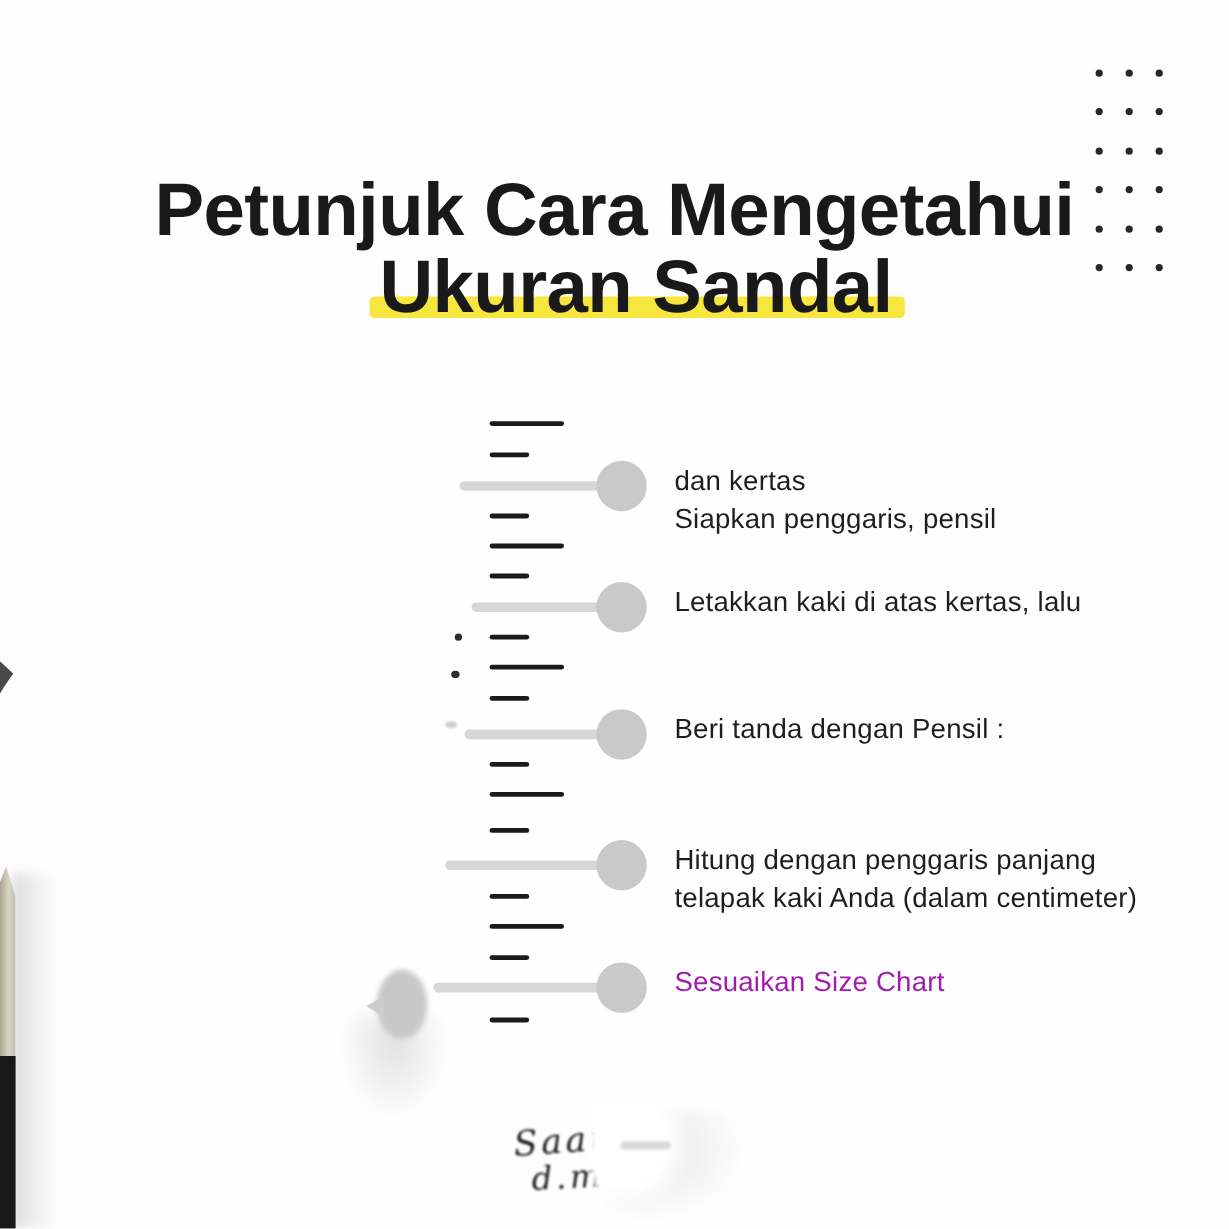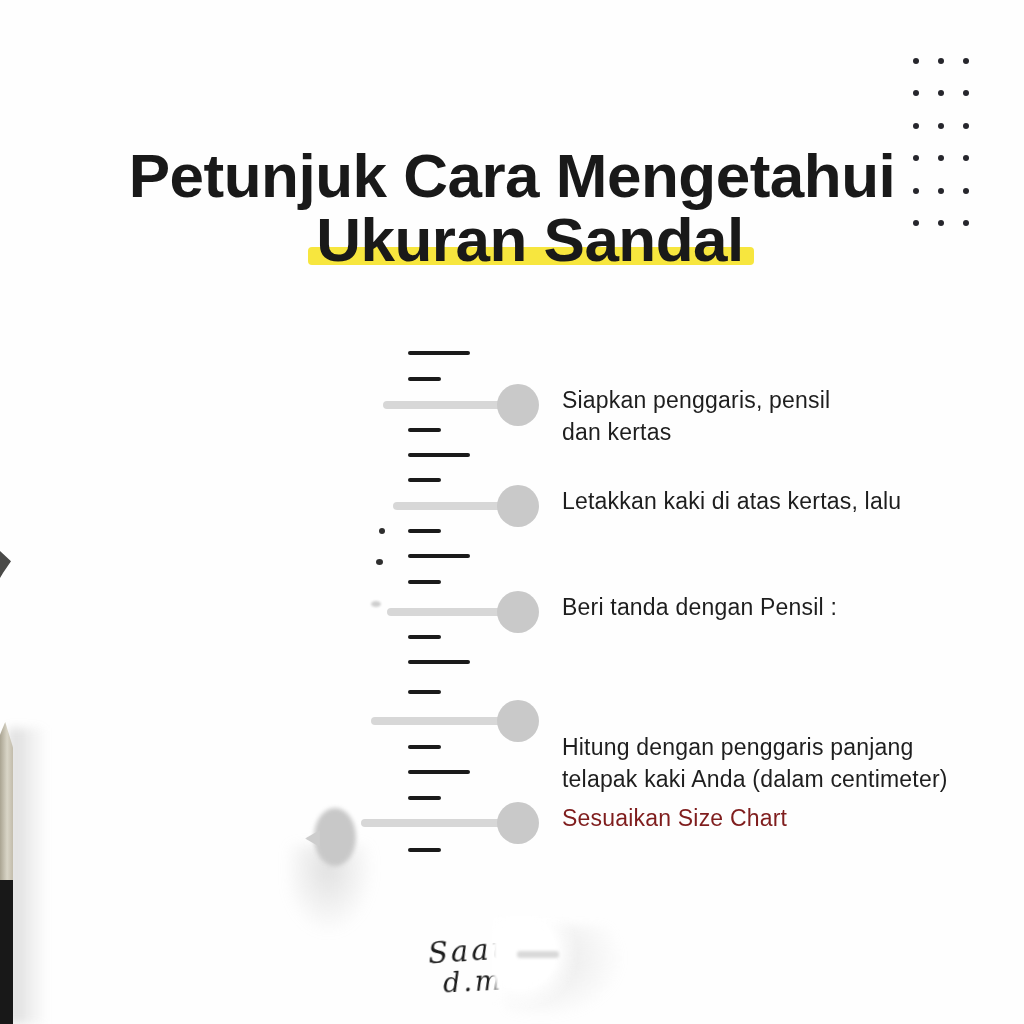--- a/index.html
+++ b/index.html
@@ -114,42 +114,42 @@
       <div class="tick short" style="top: 745px; background: rgb(26, 26, 26);"></div>
       <div class="tick long" style="top: 770px; background: rgb(26, 26, 26);"></div>
       <div class="tick short" style="top: 796px; background: rgb(26, 26, 26);"></div>
       <div class="tick short" style="top: 848px; background: rgb(26, 26, 26);"></div>
     </div>
 
   <div id="steps">
       <div class="connector" style="top: 401px; left: 383px; width: 135px; background: rgb(215, 215, 215);"></div>
       <div class="step-circle" style="top: 384px; left: 497px; background: rgb(201, 201, 201);"></div>
       <div class="step-text" style="top: 385px; color: rgb(30, 30, 30);">
+        <div>dan kertas</div>
         <div>Siapkan penggaris, pensil</div>
-        <div>dan kertas</div>
       </div>
       <div class="connector" style="top: 502px; left: 393px; width: 125px; background: rgb(215, 215, 215);"></div>
       <div class="step-circle" style="top: 485px; left: 497px; background: rgb(201, 201, 201);"></div>
       <div class="step-text" style="top: 486px; color: rgb(30, 30, 30);">
         <div>Letakkan kaki di atas kertas, lalu</div>
       </div>
       <div class="connector" style="top: 608px; left: 387px; width: 131px; background: rgb(215, 215, 215);"></div>
       <div class="step-circle" style="top: 591px; left: 497px; background: rgb(201, 201, 201);"></div>
       <div class="step-text" style="top: 592px; color: rgb(30, 30, 30);">
         <div>Beri tanda dengan Pensil :</div>
       </div>
       <div class="connector" style="top: 717px; left: 371px; width: 147px; background: rgb(215, 215, 215);"></div>
       <div class="step-circle" style="top: 700px; left: 497px; background: rgb(201, 201, 201);"></div>
-      <div class="step-text" style="top: 732px; color: rgb(30, 30, 30);">
+      <div class="step-text" style="top: 701px; color: rgb(30, 30, 30);">
         <div>Hitung dengan penggaris panjang</div>
         <div>telapak kaki Anda (dalam centimeter)</div>
       </div>
       <div class="connector" style="top: 819px; left: 361px; width: 157px; background: rgb(215, 215, 215);"></div>
       <div class="step-circle" style="top: 802px; left: 497px; background: rgb(201, 201, 201);"></div>
-      <div class="step-text" style="top: 803px; color: #7f1d1d;">
+      <div class="step-text" style="top: 803px; color: #a21caf;">
         <div>Sesuaikan Size Chart</div>
       </div>
     </div>
 
   <div class="note-shade"></div>
   <div class="note-line note-line1">Saauk</div>
   <div class="note-line note-line2">d.m</div>
   <div class="note-blob"></div>
   <div class="note-dash"></div>
 

